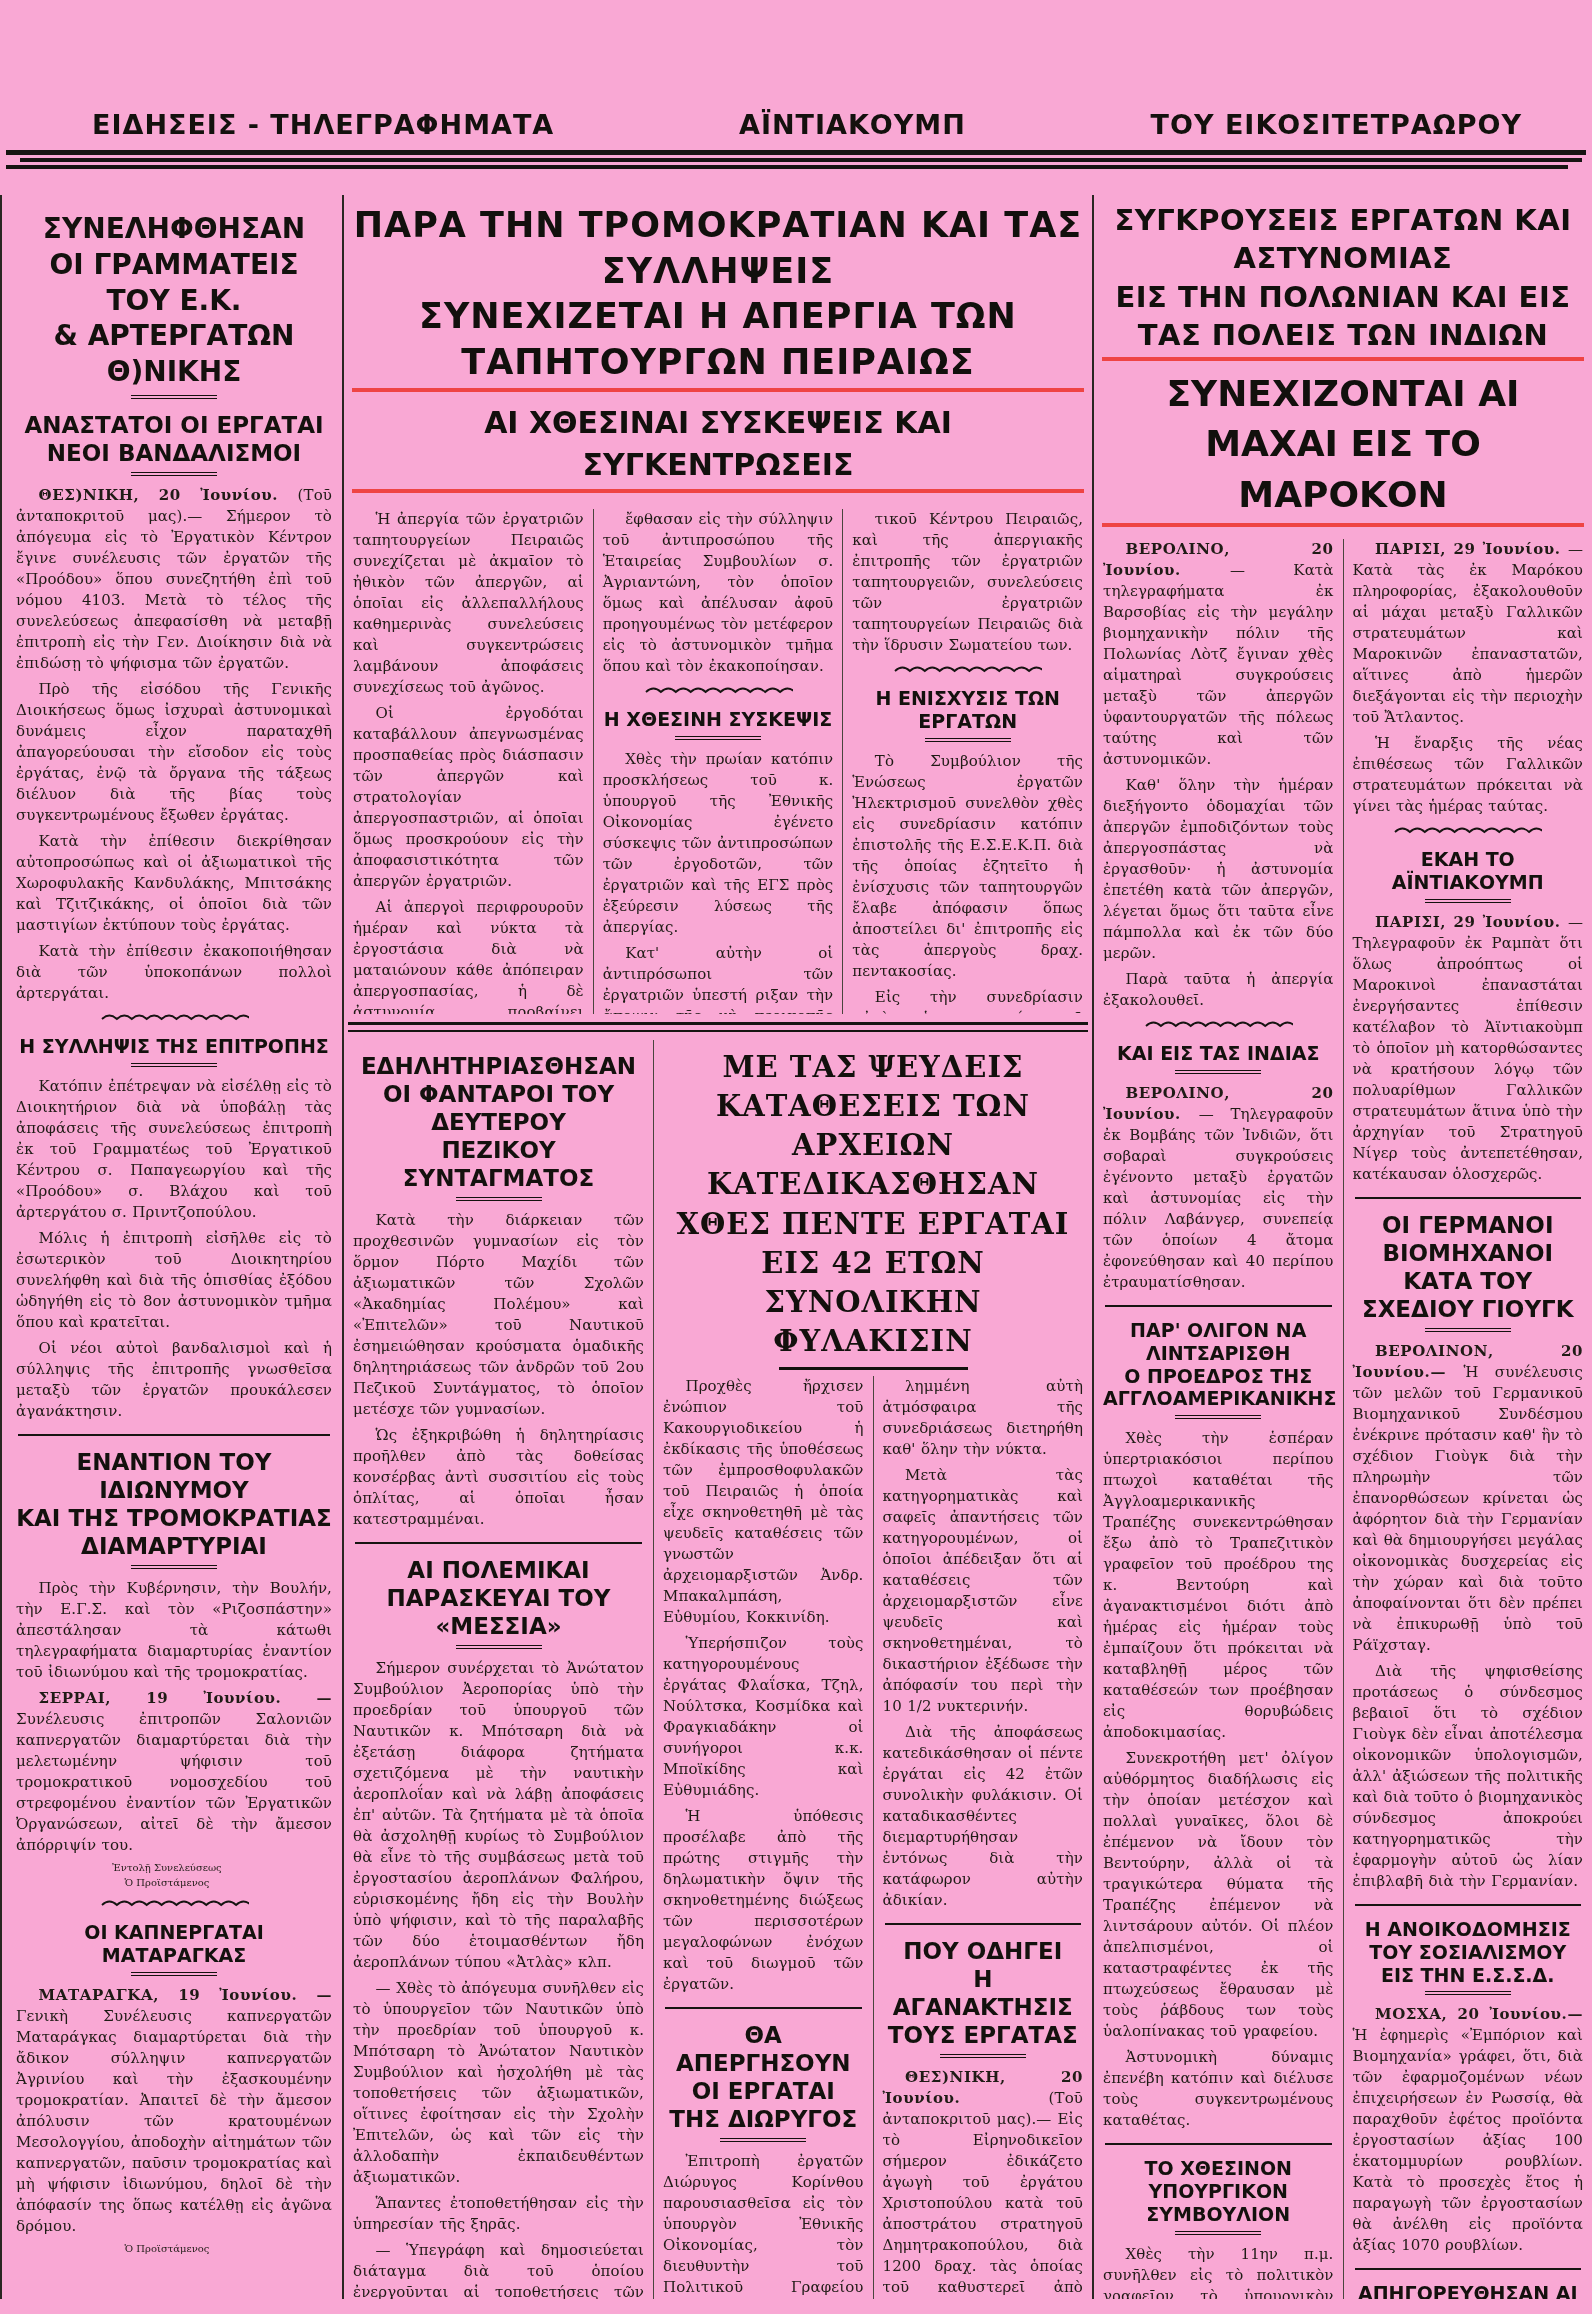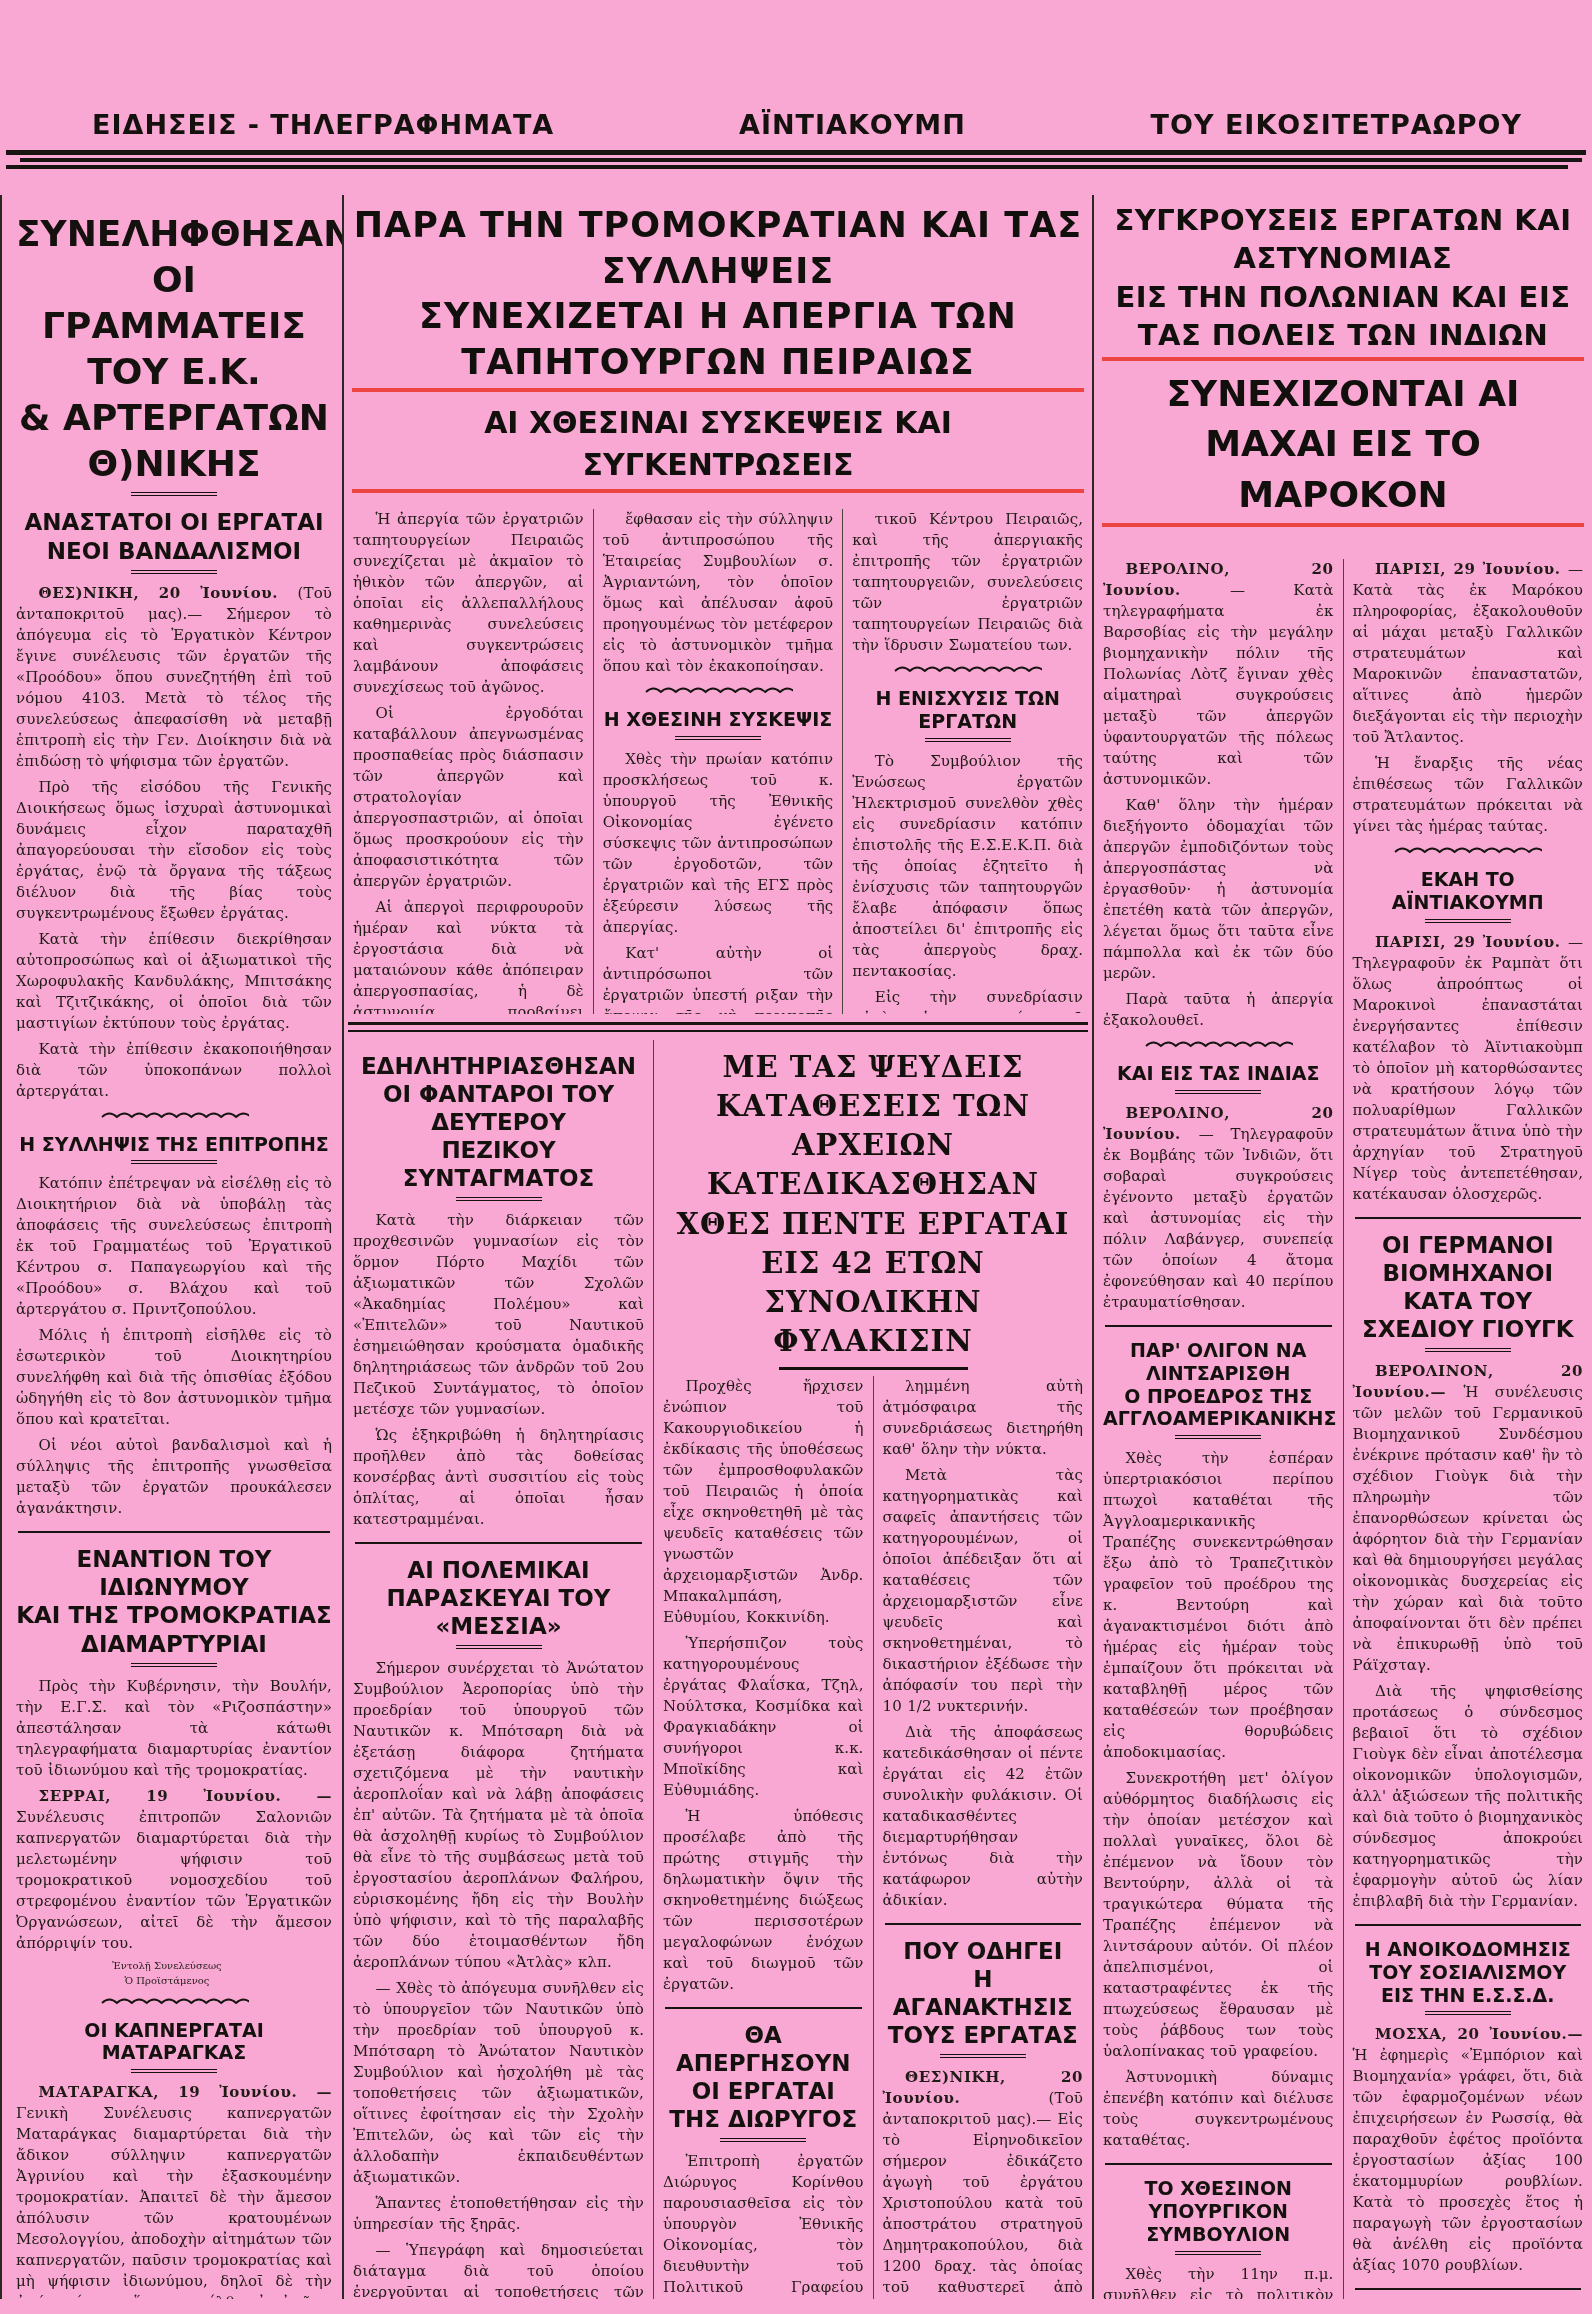--- a/index.html
+++ b/index.html
@@ -13,21 +13,21 @@
                 font-weight:700;font-size:27px;letter-spacing:1px;color:#14110e;}
   .band{margin:10px 6px 0 6px;}
   .band div{background:#171412;}
   .band .b1{height:5px;}
   .band .b2{height:4px;margin-top:3px;margin-left:14px;margin-right:4px;}
   .band .b3{height:4px;margin-top:3px;margin-right:18px;}
   
   .body-grid{display:flex;align-items:stretch;margin-top:26px;height:2104px;}
   .col1{width:316px;padding:4px 10px 0 14px;border-left:2px solid #2a2622;border-right:2px solid #2a2622;overflow:hidden;}
   .center{width:748px;display:flex;flex-direction:column;border-right:2px solid #2a2622;overflow:hidden;}
-  .rightblk{flex:1;display:flex;flex-direction:column;overflow:hidden;gap:20px;}
+  .rightblk{flex:1;display:flex;flex-direction:column;overflow:hidden;}
   .subcol{overflow:hidden;}
   
   .hl{font-family:"DejaVu Sans","Liberation Sans",sans-serif;font-weight:700;text-align:center;color:#12100d;}
   .hl-xl{font-size:35px;line-height:1.3;letter-spacing:1px;}
   .hl-lg{font-size:29px;line-height:1.32;letter-spacing:0.5px;}
   .hl-sub{font-size:30px;line-height:1.4;margin-top:10px;}
   .hl-sub2{font-size:36px;line-height:1.4;margin-top:8px;}
   .hl .u-span{display:inline-block;border-bottom:4px solid #ef4444;padding-bottom:3px;text-align:center;}
   .center-headline{padding:8px 8px 10px;}
   .right-headline{padding:6px 8px 8px;}
@@ -49,21 +49,21 @@
   
   .right-cols{display:flex;flex:1;margin-top:4px;overflow:hidden;}
   .right-cols .subcol{flex:1;padding:0 9px;}
   .right-cols .subcol + .subcol{border-left:1px solid #4a443d;}
   
   .article{margin-bottom:10px;}
   .h{font-family:"DejaVu Sans","Liberation Sans",sans-serif;font-weight:700;text-align:center;
      color:#14110e;margin:12px 0 2px;}
   .h.sm .h-line{font-size:19px;line-height:1.2;}
   .h.md .h-line{font-size:23px;line-height:1.22;}
-  .h.lg .h-line{font-size:36px;line-height:1.28;}
+  .h.lg .h-line{font-size:28px;line-height:1.28;}
   .h-under{width:86px;border-top:4px double #14110e;margin:5px auto 9px;}
   .rule{border-top:2px solid #171412;margin:12px 2px 2px;}
   .rule-wavy{text-align:center;margin:10px 0 0;line-height:0;}
   .para{margin:0 0 5px;font-size:15px;line-height:1.40;text-align:justify;text-indent:1.5em;
         letter-spacing:0.1px;word-spacing:0.5px;color:#201b16;}
   .para .lead{font-weight:700;letter-spacing:0.6px;}
   .sign{font-size:10px;line-height:1.4;text-align:center;padding-right:14px;margin:1px 0;color:#201b16;}
 </style>
 <title>ΡΙΖΟΣΠΑΣΤΗΣ</title></head>
 <body>

